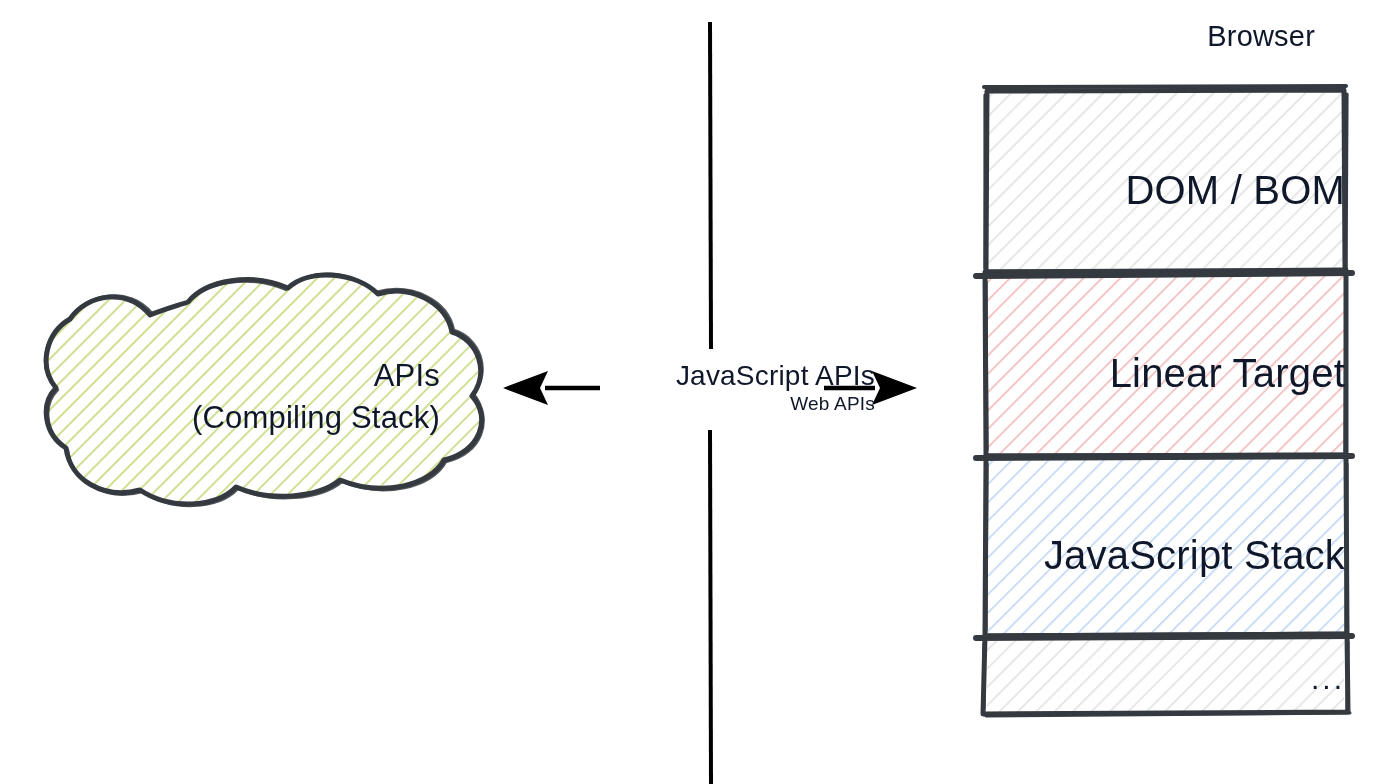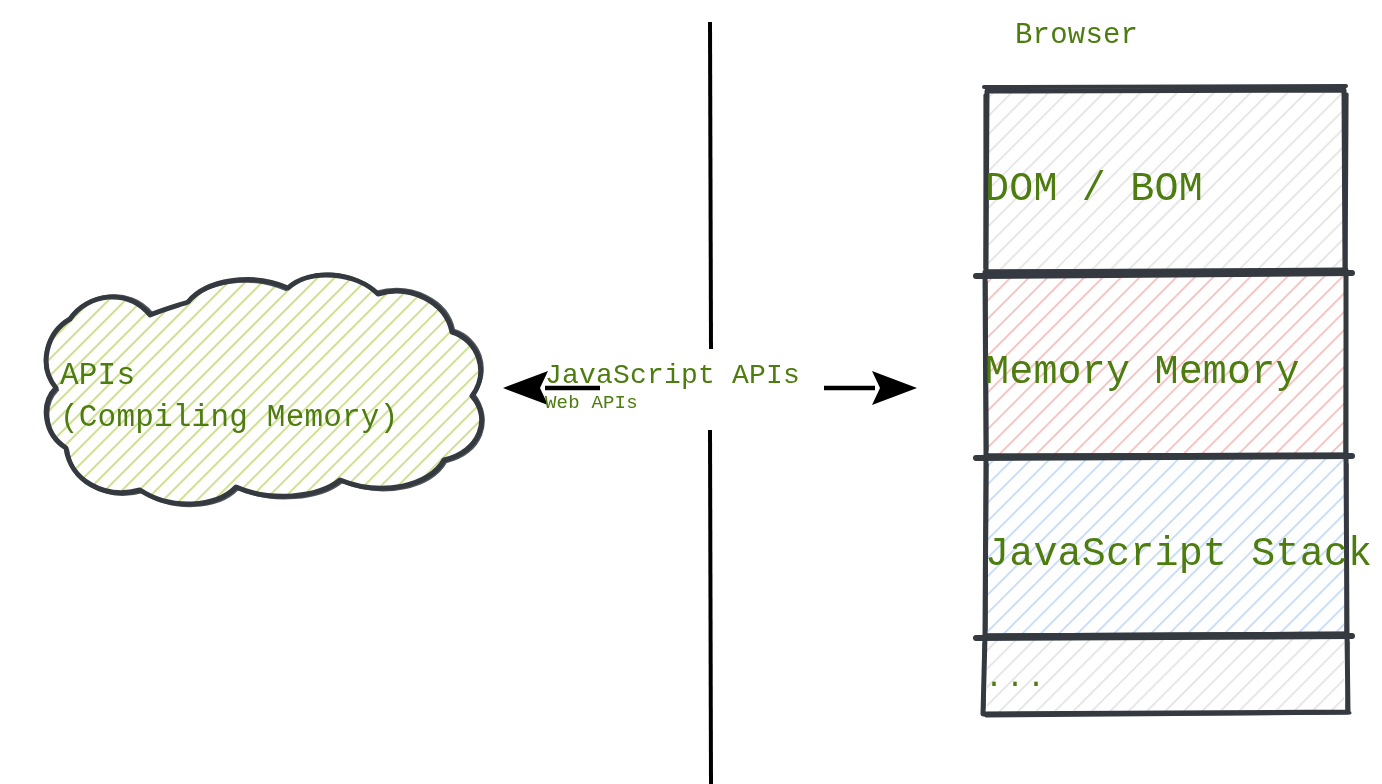--- a/index.html
+++ b/index.html
@@ -17,24 +17,24 @@
 
   #canvas {
     position: absolute;
     left: 0; top: 0;
     width: 1382px;
     height: 784px;
   }
 
   .dgm-text {
     position: absolute;
-    font-family: Liberation Mono, monospace;
-    color: #4d7c0f;
+    font-family: Liberation Sans, sans-serif;
+    color: #0f172a;
     white-space: pre;
-    text-align: left;
+    text-align: right;
     line-height: 1.25;
     letter-spacing: 0.2px;
     user-select: none;
   }
 
   
   #browser-title {
     left: 1015px;
     top: 18px;
     width: 300px;
@@ -189,25 +189,25 @@
     <path d="M984,644 L984,708" fill="none" stroke="#343a40" stroke-width="3.2" stroke-linecap="round"></path>
     <path d="M1348,642 L1347,710" fill="none" stroke="#343a40" stroke-width="3.2" stroke-linecap="round"></path>
     <path d="M986,716 L1350,713" fill="none" stroke="#343a40" stroke-width="3" stroke-linecap="round"></path>
   </g>
 </svg>
 
 <div class="dgm-text" id="browser-title">Browser</div>
 
 <div class="dgm-text box-label" id="label-dom">DOM / BOM</div>
 
-<div class="dgm-text box-label" id="label-mem">Memory Memory</div>
+<div class="dgm-text box-label" id="label-mem">Linear Target</div>
 
 <div class="dgm-text box-label" id="label-stack">JavaScript Stack</div>
 
 <div class="dgm-text box-label" id="label-ellipsis">...</div>
 
 <div class="dgm-text" id="cloud-label-main">APIs</div>
 
-<div class="dgm-text" id="cloud-label-sub">(Compiling Memory)</div>
+<div class="dgm-text" id="cloud-label-sub">(Compiling Stack)</div>
 
 <div class="dgm-text" id="api-label-1">JavaScript APIs</div>
 
 <div class="dgm-text" id="api-label-2">Web APIs</div>
 
 </body></html>

